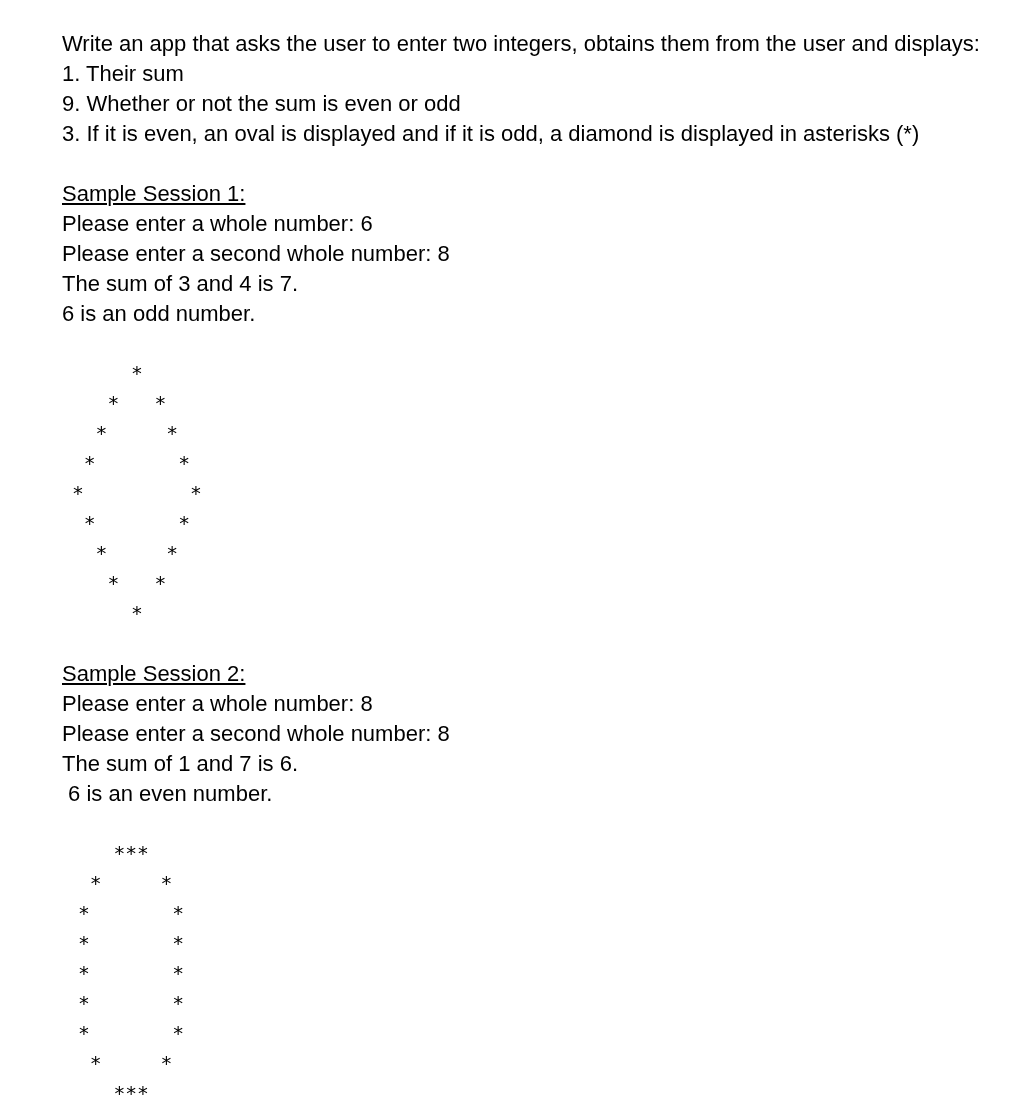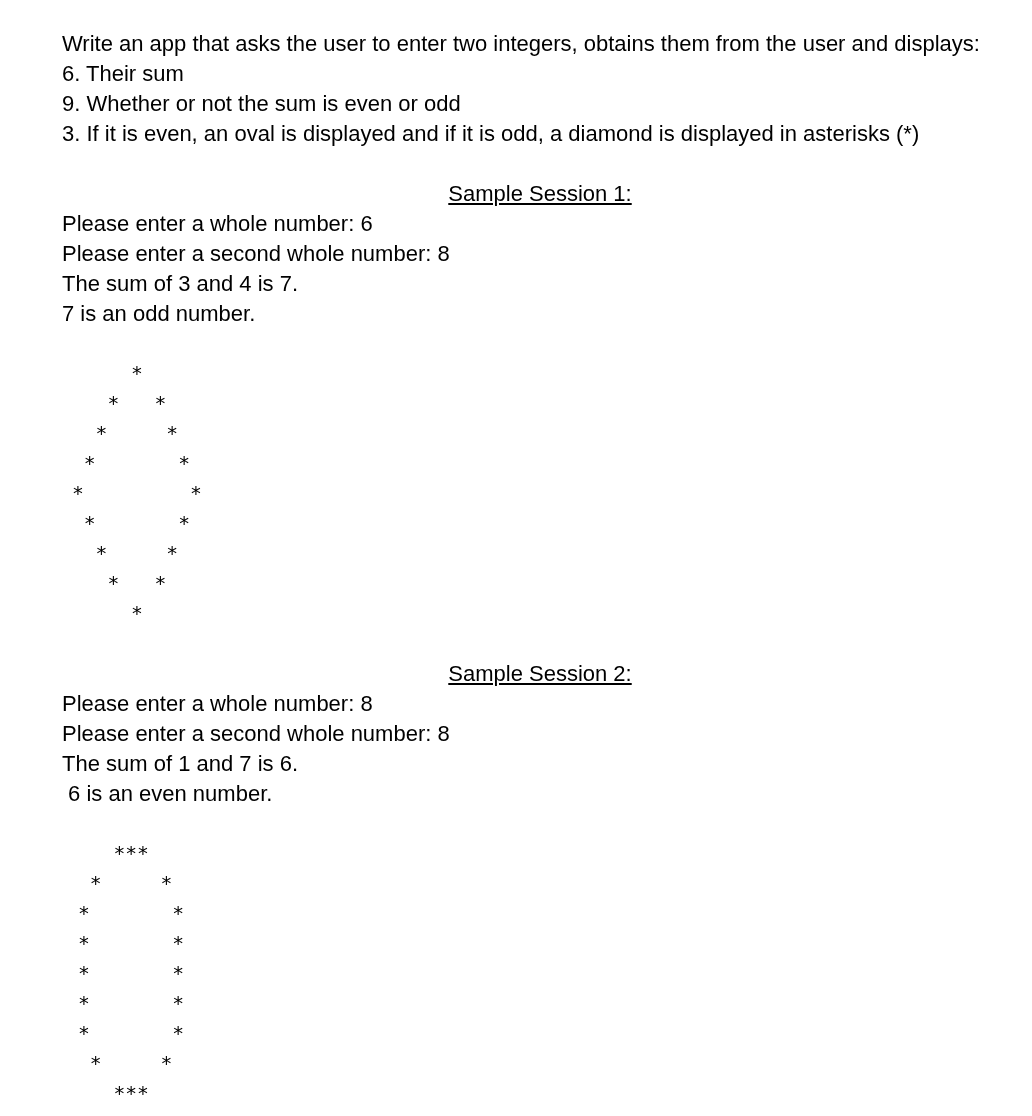--- a/index.html
+++ b/index.html
@@ -25,52 +25,51 @@
     line-height: 30px;
     white-space: pre;
   }
   .session {
     margin-top: 30px;
   }
   .title-underline {
     text-decoration: underline;
     text-decoration-thickness: 2px;
     text-underline-offset: 2px;
-    text-align: center;
   }
   pre.ascii-art {
     font-family: "DejaVu Sans Mono", monospace;
     font-size: 19.6px;
     line-height: 30px;
     white-space: pre;
     margin: 30px 0 30px 10px;
     padding: 0;
   }
   pre.ascii-art.oval {
     margin: 30px 0 0 16px;
   }
 </style>
 </head>
 <body>
 
 <div class="doc">
 
   <div>
     <div class="line">Write an app that asks the user to enter two integers, obtains them from the user and displays:</div>
-    <div class="line">6. Their sum</div>
+    <div class="line">1. Their sum</div>
     <div class="line">9. Whether or not the sum is even or odd</div>
     <div class="line">3. If it is even, an oval is displayed and if it is odd, a diamond is displayed in asterisks (*)</div>
   </div>
 
   <div class="session">
     <div class="line title-underline">Sample Session 1:</div>
     <div class="line">Please enter a whole number: 6</div>
     <div class="line">Please enter a second whole number: 8</div>
     <div class="line">The sum of 3 and 4 is 7.</div>
-    <div class="line">7 is an odd number.</div>
+    <div class="line">6 is an odd number.</div>
     <pre class="ascii-art diamond">     *
    *   *
   *     *
  *       *
 *         *
  *       *
   *     *
    *   *
      *</pre>
   </div>

